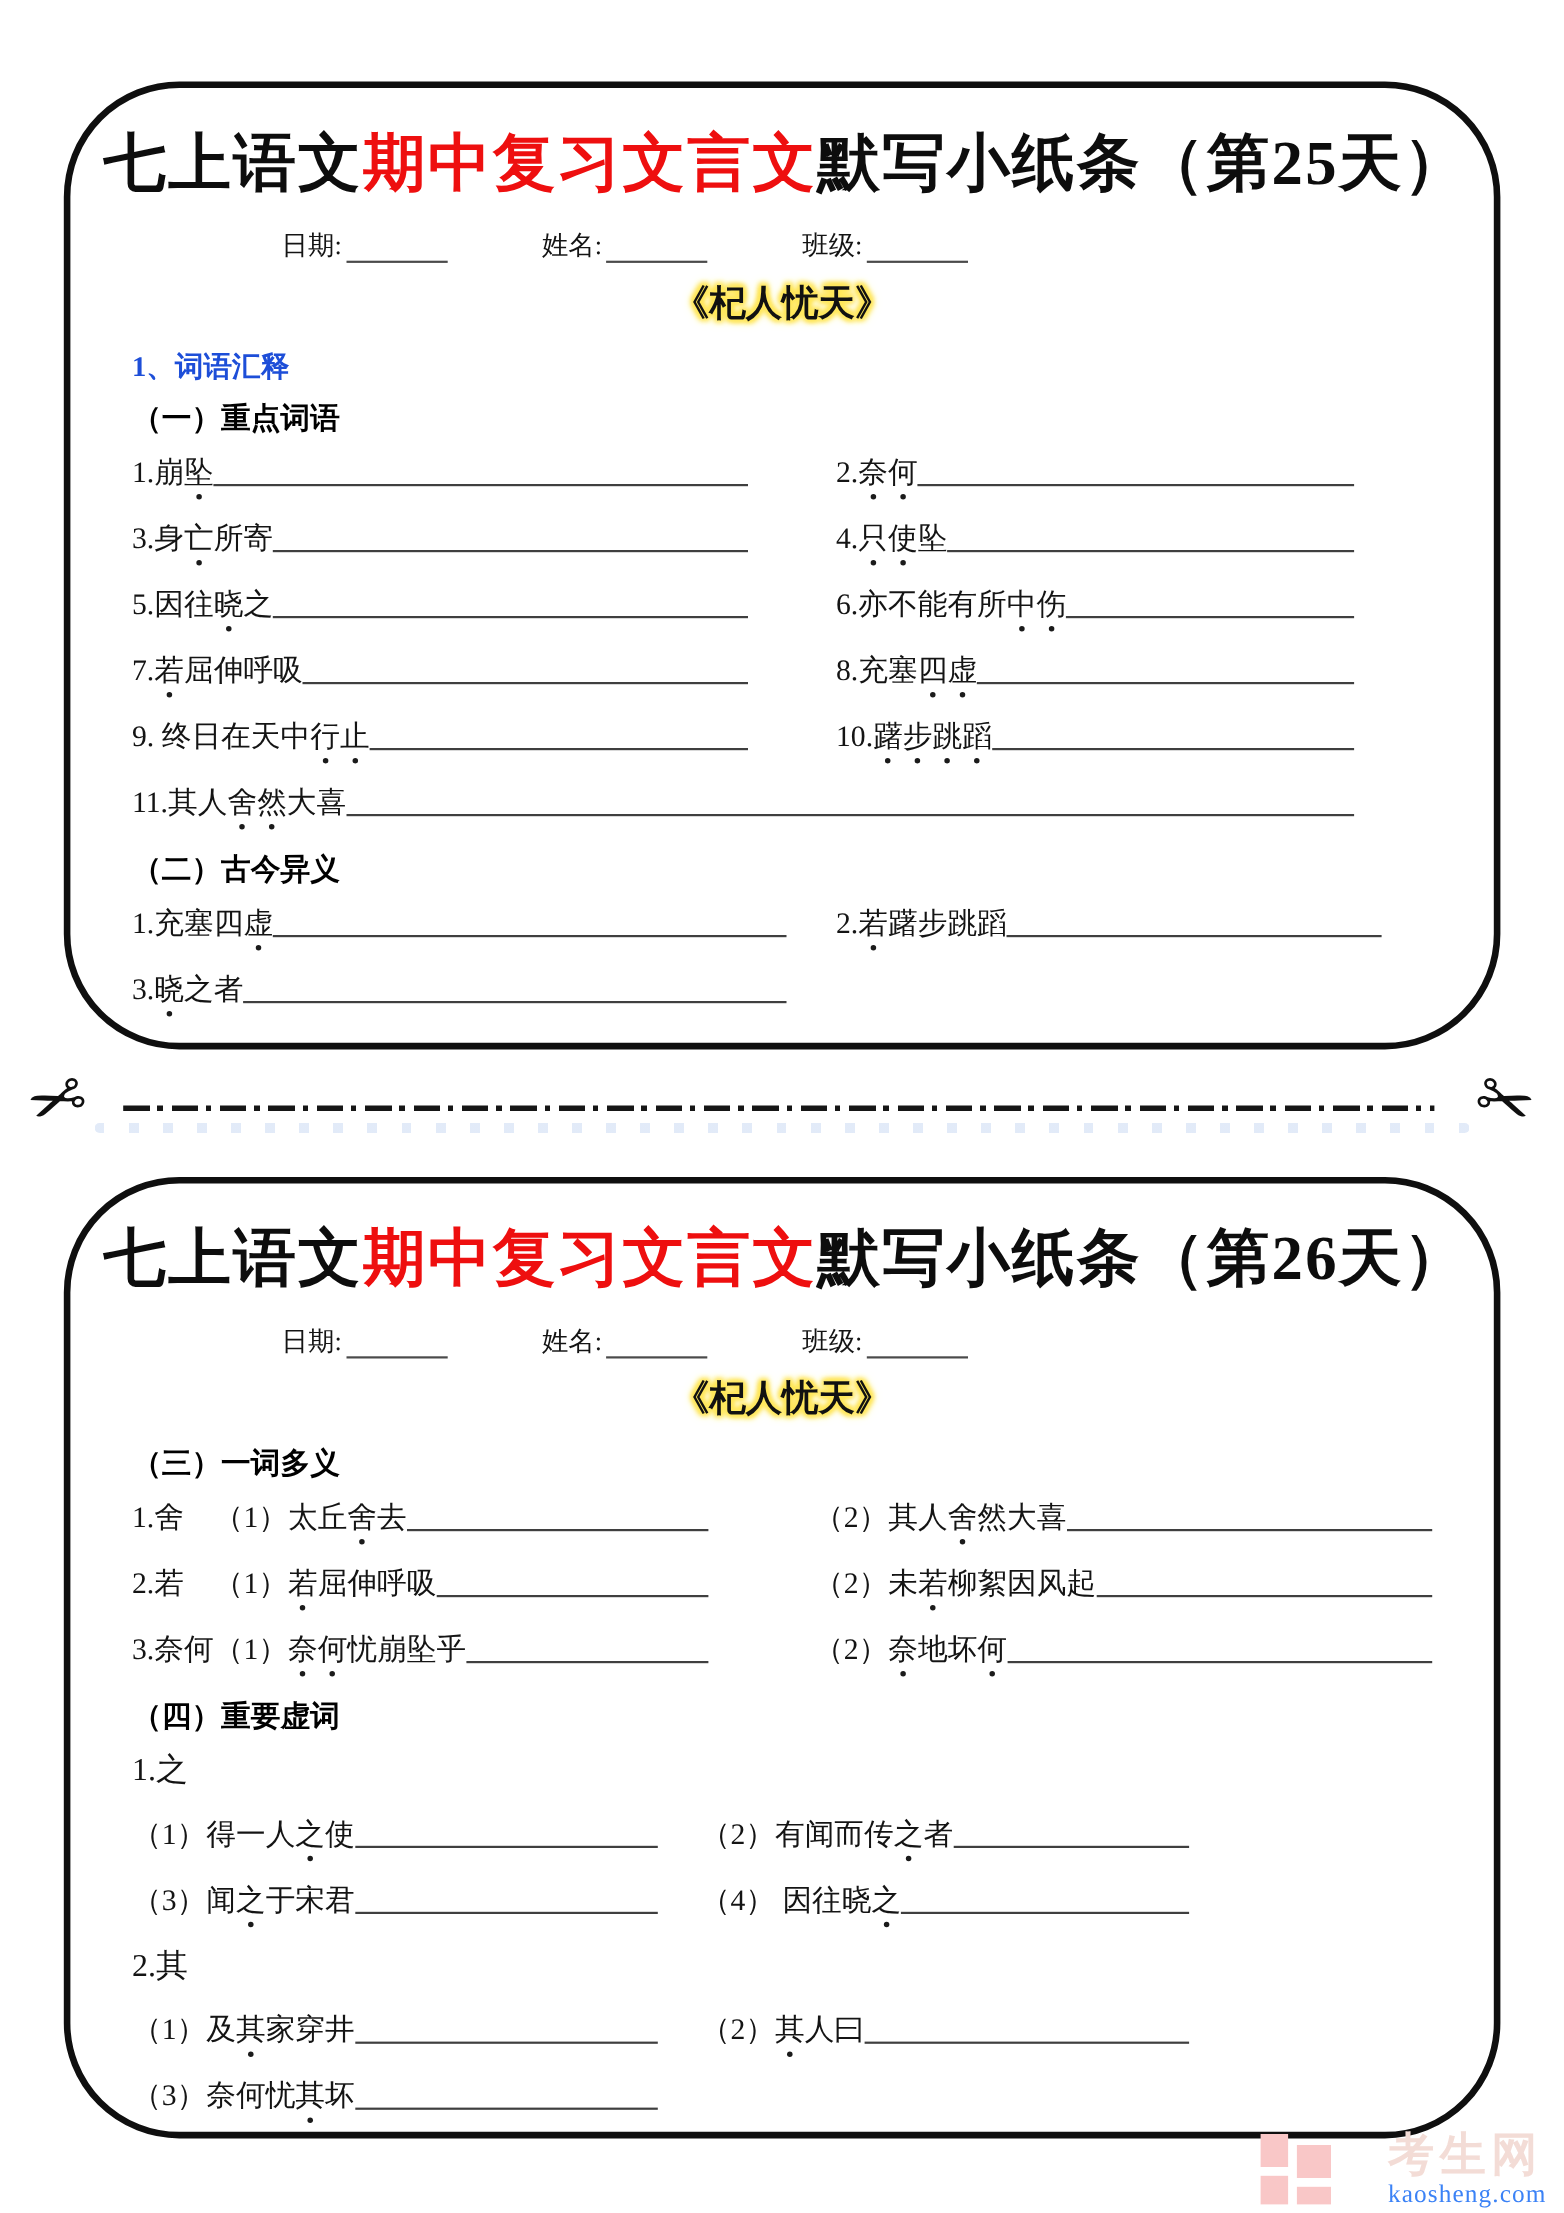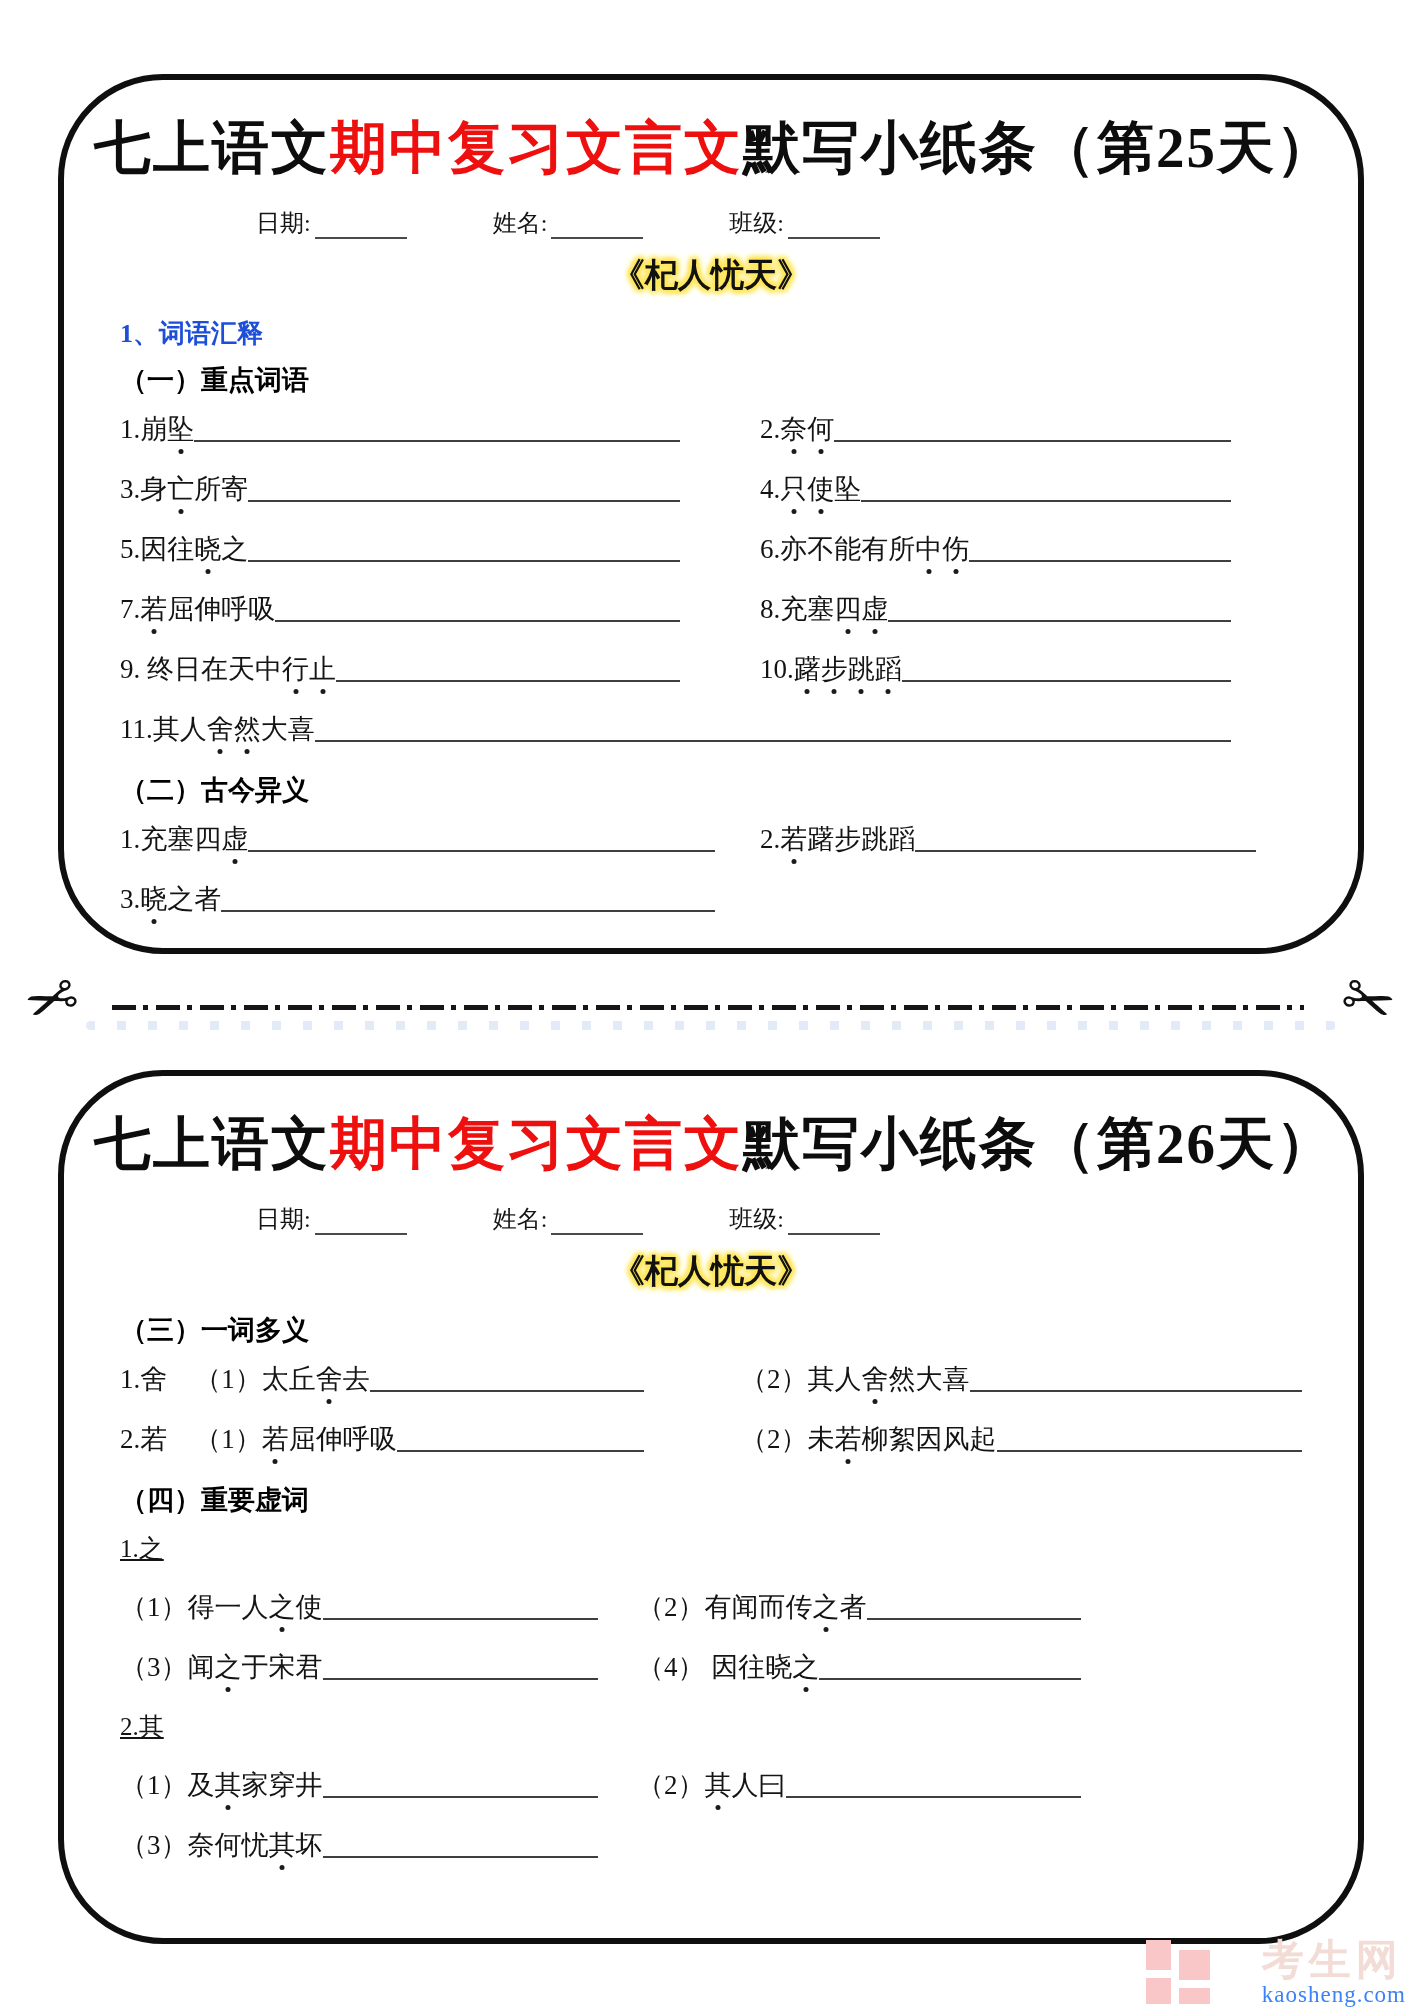--- a/index.html
+++ b/index.html
@@ -34,21 +34,21 @@
   .lesson-text{
     color:#111;
     text-shadow:0 0 3px #ffe95e,0 0 6px #ffe95e,0 0 10px #ffe95e,
       2px 2px 5px #ffe14a,-2px -2px 5px #ffe14a,2px -2px 5px #ffe14a,-2px 2px 5px #ffe14a;
   }
 
   .sections{margin:18px 54px 0 56px;}
   .heading{font-size:27px;font-weight:700;line-height:36px;margin:4px 0 14px;}
   .heading.red{color:#000000;}
   .heading.black{color:#1d4ed8;font-size:26px;margin-bottom:10px;}
-  .sub-label{font-size:25px;line-height:34px;margin:0 0 24px;text-decoration:underline;}
+  .sub-label{font-size:29px;line-height:34px;margin:0 0 24px;}
 
   .row{display:flex;font-size:27px;line-height:34px;margin-bottom:26px;}
   .cell{display:flex;box-sizing:border-box;}
   .lbl{white-space:nowrap;}
   .c1{flex:none;}
   .c2{flex:1;}
   .cfull{flex:1;}
   .blank{
     flex:1;min-width:30px;height:0;align-self:flex-end;margin-bottom:4px;
     border-bottom:2px solid #3f3f3f;
@@ -243,20 +243,30 @@
       <div class="row var-c">
         <span class="cell c1">
           <span class="lbl">2.若　（1）<span class="emph">若</span>屈伸呼吸</span>
           <span class="blank"></span>
         </span>
         <span class="cell c2">
           <span class="lbl">（2）未<span class="emph">若</span>柳絮因风起</span>
           <span class="blank"></span>
         </span>
       </div>
+      <div class="row var-c">
+        <span class="cell c1">
+          <span class="lbl">3.奈何（1）<span class="emph">奈</span><span class="emph">何</span>忧崩坠乎</span>
+          <span class="blank"></span>
+        </span>
+        <span class="cell c2">
+          <span class="lbl">（2）<span class="emph">奈</span>地坏<span class="emph">何</span></span>
+          <span class="blank"></span>
+        </span>
+      </div>
       <div class="heading red">（四）重要虚词</div>
       <div class="sub-label">1.之</div>
       <div class="row var-d">
         <span class="cell c1">
           <span class="lbl">（1）得一人<span class="emph">之</span>使</span>
           <span class="blank"></span>
         </span>
         <span class="cell c2">
           <span class="lbl">（2）有闻而传<span class="emph">之</span>者</span>
           <span class="blank"></span>

